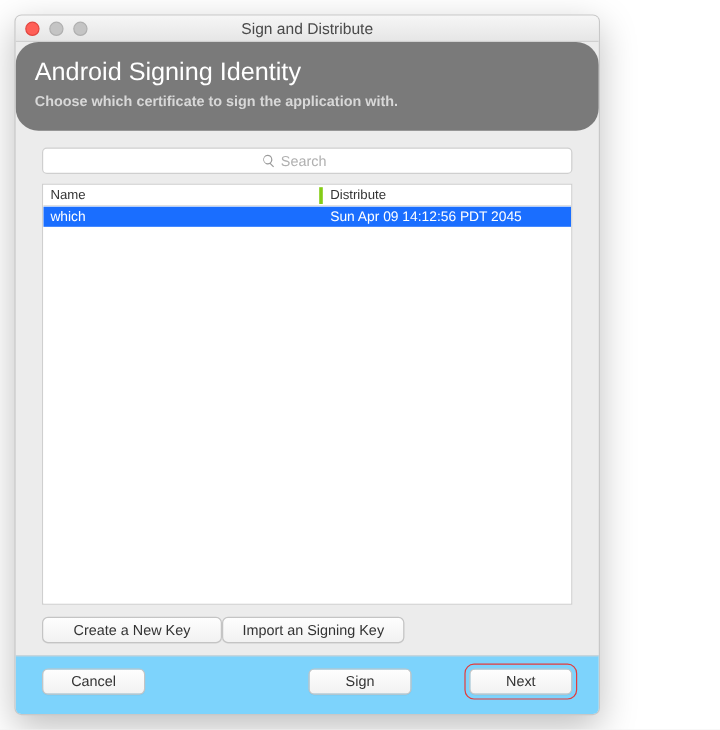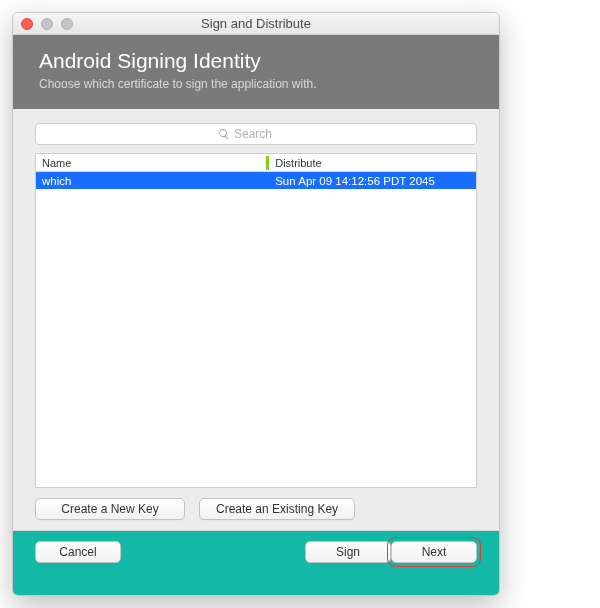--- a/index.html
+++ b/index.html
@@ -44,31 +44,32 @@
   .title {
     position: absolute;
     left: 0; right: 0;
     text-align: center;
     font-size: 13px;
     color: #4a4a4a;
   }
   .header {
     background: #7a7a7a;
     color: #fff;
-    padding: 14px 22px 18px 26px;
+    padding: 14px 22px 18px 16px;
+    border-radius: 19px;
   }
   .header h1 {
     font-size: 21px;
     font-weight: 300;
     margin-bottom: 4px;
   }
   .header p {
     font-size: 12px;
     color: #d8d8d8;
-    font-weight: 400;
+    font-weight: 700;
   }
   .content {
     flex: 1;
     padding: 14px 22px 10px 22px;
     display: flex;
     flex-direction: column;
   }
   .search-wrap {
     height: 22px;
     background: #fff;
@@ -122,44 +123,44 @@
     height: 17px;
     align-items: center;
   }
   .row.selected {
     background: #1a6eff;
     color: #fff;
   }
   .td { padding: 1px 6px; font-size: 11.5px; overflow: hidden; white-space: nowrap; }
   .key-actions {
     display: flex;
-    gap: 14px;
     margin-top: 10px;
   }
   .btn {
     background: linear-gradient(#fefefe, #f2f2f2);
     border: 1px solid #c4c4c4;
     border-radius: 5px;
     height: 22px;
     font-size: 12px;
     color: #333;
     padding: 0 16px;
     display: inline-flex;
     align-items: center;
     justify-content: center;
     cursor: default;
     box-shadow: 0 0.5px 0 rgba(0,0,0,0.05);
   }
   .btn.wide { min-width: 150px; }
   .footer {
     border-top: 1px solid #d4d4d4;
-    padding: 10px 22px 32px 22px;
-    display: flex;
-    align-items: center;
-    background: #14b8a6;
+    padding: 10px 22px 16px 22px;
+    display: flex;
+    align-items: center;
+    background: #7dd3fc;
+    gap: 48px;
   }
   .footer .spacer { flex: 1; }
   .footer .btn { min-width: 86px; }
   .highlight {
     position: relative;
   }
   .highlight::after {
     content: "";
     position: absolute;
     inset: -4px -4px -4px -4px;
@@ -204,21 +205,21 @@
       <div class="tbody">
         <div class="row selected">
           <div class="td col-name">which</div>
           <div class="td col-exp">Sun Apr 09 14:12:56 PDT 2045</div>
         </div>
       </div>
     </div>
 
     <div class="key-actions">
       <button class="btn wide">Create a New Key</button>
-      <button class="btn wide">Create an Existing Key</button>
+      <button class="btn wide">Import an Signing Key</button>
     </div>
 
   </div>
 
   <div class="footer">
     <button class="btn">Cancel</button>
     <div class="spacer"></div>
     <button class="btn">Sign</button>
     <span class="highlight">
       <button class="btn">Next</button>

